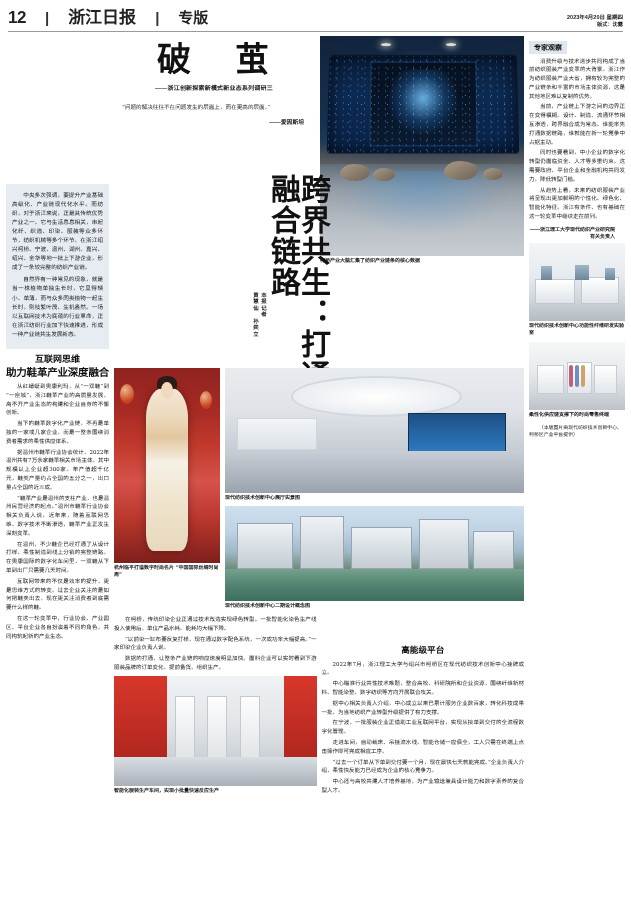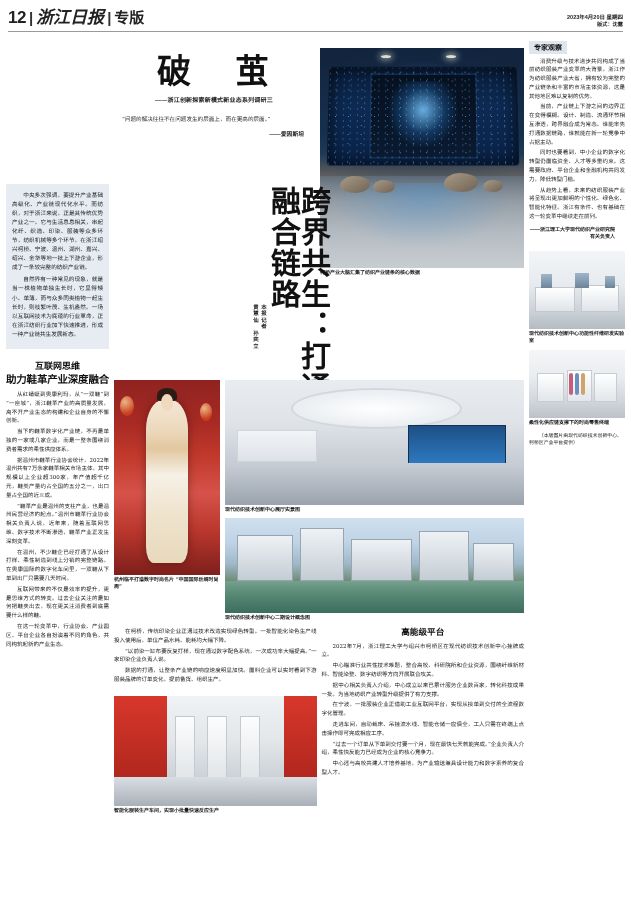--- a/index.html
+++ b/index.html
@@ -12,28 +12,27 @@
     overflow:hidden;
     position:relative;
   }
   .page{position:relative;width:631px;height:909px;box-sizing:border-box;padding:0 6px;}
 
   
   .masthead{
     display:flex;align-items:flex-end;justify-content:space-between;
     height:30px;padding:4px 2px 2px 2px;box-sizing:border-box;
   }
-  .mh-left{display:flex;align-items:baseline;gap:3px;font-weight:bold;}
+  .mh-left{display:flex;align-items:baseline;gap:19px;font-weight:bold;}
   .mh-pageno{font-size:17px;font-weight:bold;letter-spacing:-.5px;color:#222;}
   .mh-sep{font-size:15px;color:#333;}
   .mh-paper{
     font-size:17px;font-weight:bold;color:#222;
     font-family:"DejaVu Serif","Liberation Serif",serif;
     letter-spacing:0px;
-    font-style:italic;
   }
   .mh-kind{font-size:15px;font-weight:bold;color:#222;}
   .mh-right{text-align:right;line-height:1.35;}
   .mh-date{font-size:5.5px;font-weight:bold;color:#222;white-space:nowrap;}
   .mh-editor{font-size:5.2px;font-weight:bold;color:#222;white-space:nowrap;}
   .rule{height:1px;background:#9a9a9a;margin:1px 2px 0 2px;}
 
   
   .body-grid{
     display:flex;gap:5px;margin-top:4px;height:868px;
@@ -64,21 +63,21 @@
   .subhead.s-small .l1{font-size:8.6px;}
   .subhead.s-small .l2{font-size:10px;}
 
   .bodytext{
     font-size:5.5px;line-height:1.6;text-align:justify;color:#1b1b1b;
     font-family:"DejaVu Serif","Liberation Serif",serif;
   }
   .bodytext p{margin:0 0 2px 0;text-indent:2em;}
 
   
-  .headline-zone{position:relative;height:330px;margin-top:12px;}
+  .headline-zone{position:relative;height:330px;}
   .hz-top{display:flex;gap:6px;height:130px;}
   .hz-title{width:200px;flex:0 0 200px;padding-top:6px;}
   .big-title{
     font-family:"DejaVu Serif","Liberation Serif",serif;
     font-size:34px;font-weight:bold;letter-spacing:16px;
     text-align:center;color:#111;line-height:1;margin:0 0 7px 0;
     padding-left:14px;
   }
   .series{
     font-size:6px;text-align:center;color:#222;font-weight:bold;
@@ -205,22 +204,22 @@
   .note{
     font-size:4.9px;line-height:1.5;color:#222;text-indent:2em;
     font-family:"DejaVu Serif","Liberation Serif",serif;margin-top:3px;
   }
   .expert-tag{
     display:inline-block;background:#dfe6ee;color:#111;font-weight:bold;
     font-size:7px;padding:1.5px 5px;margin-bottom:3px;
   }
   .colwrap{display:flex;gap:5px;}
   .c2{flex:1 1 0;min-width:0;}
-  .mt3{margin-top:3px;}
-  .mt5{margin-top:12px;font-family:Liberation Mono, monospace;}
+  .mt3{margin-top:3px;align-items:flex-end;}
+  .mt5{margin-top:4px;}
   .mb3{margin-bottom:3px;}
 </style>
 </head>
 <body>
 
 <div class="page">
 
   <div class="masthead">
     <div class="mh-left">
       <span class="mh-pageno">12</span>

